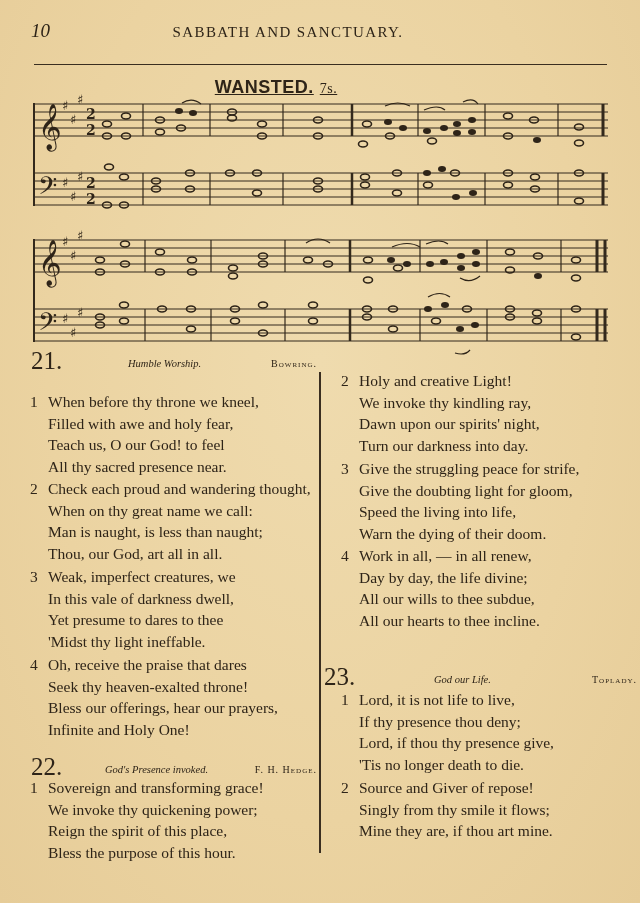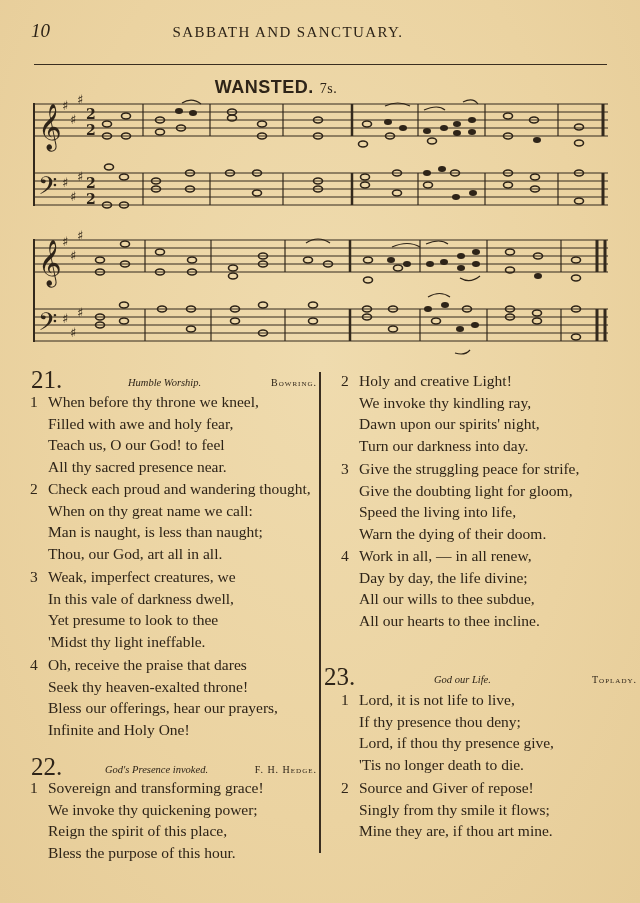--- a/index.html
+++ b/index.html
@@ -7,21 +7,21 @@
     width: 640px; height: 903px; position: relative; overflow: hidden;
     background: #ecd5a4;
     background-image: radial-gradient(ellipse at 50% 40%, #efdbae 0%, #ebd3a1 60%, #e6cc98 100%);
     font-family: "DejaVu Serif", "Liberation Serif", serif;
     color: #2e2418;
   }
   .abs { position: absolute; }
   .page-num { left: 31px; top: 20px; font-size: 19px; font-family: "Liberation Serif", serif; font-style: italic; }
   .running-title { left: 0; width: 576px; top: 24px; text-align: center; font-size: 15px; letter-spacing: 1.4px; font-family: "Liberation Serif", serif; }
   .rule { left: 34px; top: 64px; width: 573px; height: 1px; background: #3a2e20; }
-  .tune-title { left: 0; width: 552px; top: 77px; text-align: center; font-family: "Liberation Sans", sans-serif; font-weight: bold; font-size: 18px; letter-spacing: 0.5px; }
+  .tune-title { left: 0; width: 552px; top: 77px; text-align: center; font-family: "Liberation Sans", sans-serif; font-weight: bold; font-size: 18px; letter-spacing: 0.5px; text-decoration: underline; }
   .tune-title .meter { font-family: "Liberation Serif", serif; font-weight: normal; font-size: 14px; margin-left: 6px; }
 
   
   svg.music { position: absolute; left: 0; top: 0; }
 
   
   .hymn-num { font-size: 25px; font-family: "Liberation Serif", serif; line-height: 1; }
   .hymn-head { position: absolute; }
   .hymn-sub { font-style: italic; font-size: 10.5px; font-family: "Liberation Serif", serif; }
   .hymn-author { font-size: 10px; letter-spacing: 1px; font-family: "Liberation Serif", serif; font-variant: small-caps; }
@@ -286,21 +286,21 @@
     <path d="M392 247 Q408 240 420 247"></path>
     <path d="M426 244 Q440 238 448 244"></path>
     <path d="M460 278 Q470 284 480 276"></path>
     <path d="M428 297 Q440 290 450 297"></path>
     <path d="M455 353 Q465 356 470 350"></path>
   </g>
 </svg>
 
 <div class="abs divider"></div>
 
-<div class="hymn-head" style="left:31px; top:367px; width:286px; height:28px;text-decoration:underline;">
+<div class="hymn-head" style="left:31px; top:348px; width:286px; height:28px;text-decoration:underline;">
   <span class="hymn-num abs" style="left:0; top:0;">21.</span>
   <span class="hymn-sub abs" style="left:97px; top:10px;">Humble Worship.</span>
   <span class="hymn-author abs" style="right:0; top:10px;">Bowring.</span>
 </div>
 
 <div class="stanza" style="left:30px; top:391px;">
   <span class="num">1</span>
   <div class="line">When before thy throne we kneel,</div>
   <div class="line">Filled with awe and holy fear,</div>
   <div class="line">Teach us, O our God! to feel</div>
@@ -310,21 +310,21 @@
   <span class="num">2</span>
   <div class="line">Check each proud and wandering thought,</div>
   <div class="line">When on thy great name we call:</div>
   <div class="line">Man is naught, is less than naught;</div>
   <div class="line">Thou, our God, art all in all.</div>
 </div>
 <div class="stanza" style="left:30px; top:566px;">
   <span class="num">3</span>
   <div class="line">Weak, imperfect creatures, we</div>
   <div class="line">In this vale of darkness dwell,</div>
-  <div class="line">Yet presume to look to thee</div>
+  <div class="line">Yet presume to dares to thee</div>
   <div class="line">'Midst thy light ineffable.</div>
 </div>
 <div class="stanza" style="left:30px; top:654px;">
   <span class="num">4</span>
   <div class="line">Oh, receive the praise that dares</div>
   <div class="line">Seek thy heaven-exalted throne!</div>
   <div class="line">Bless our offerings, hear our prayers,</div>
   <div class="line">Infinite and Holy One!</div>
 </div>
 

